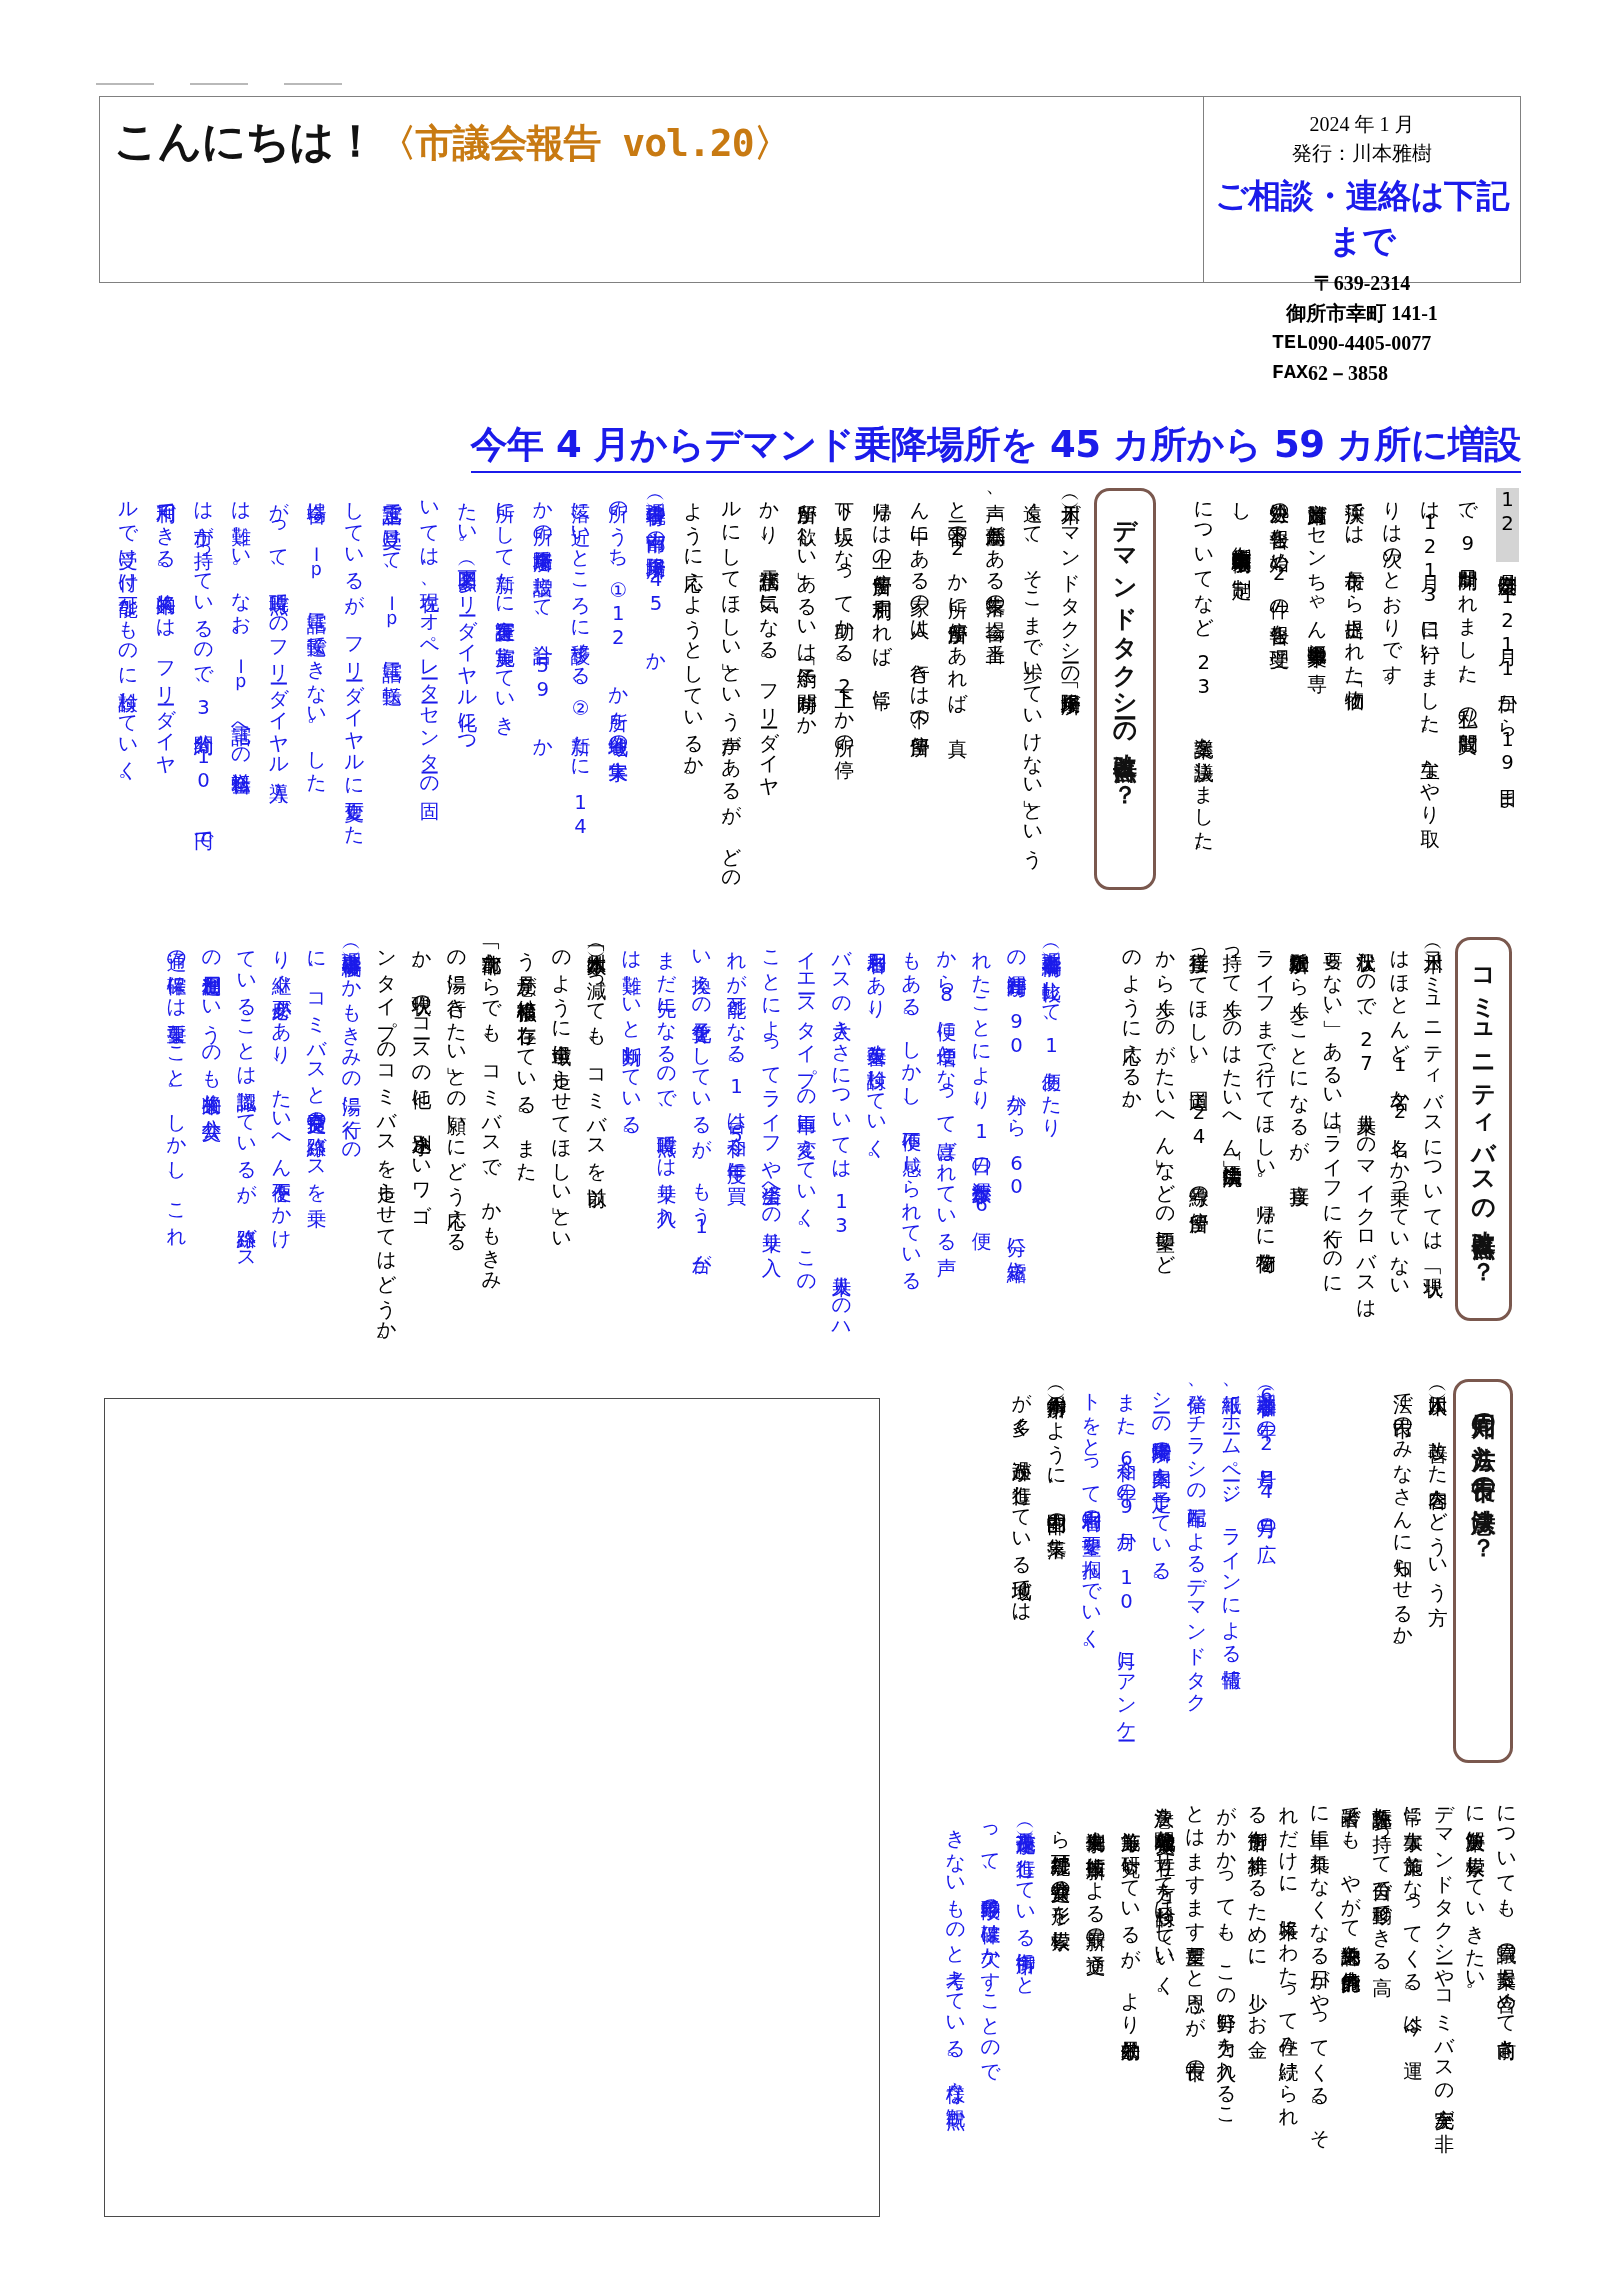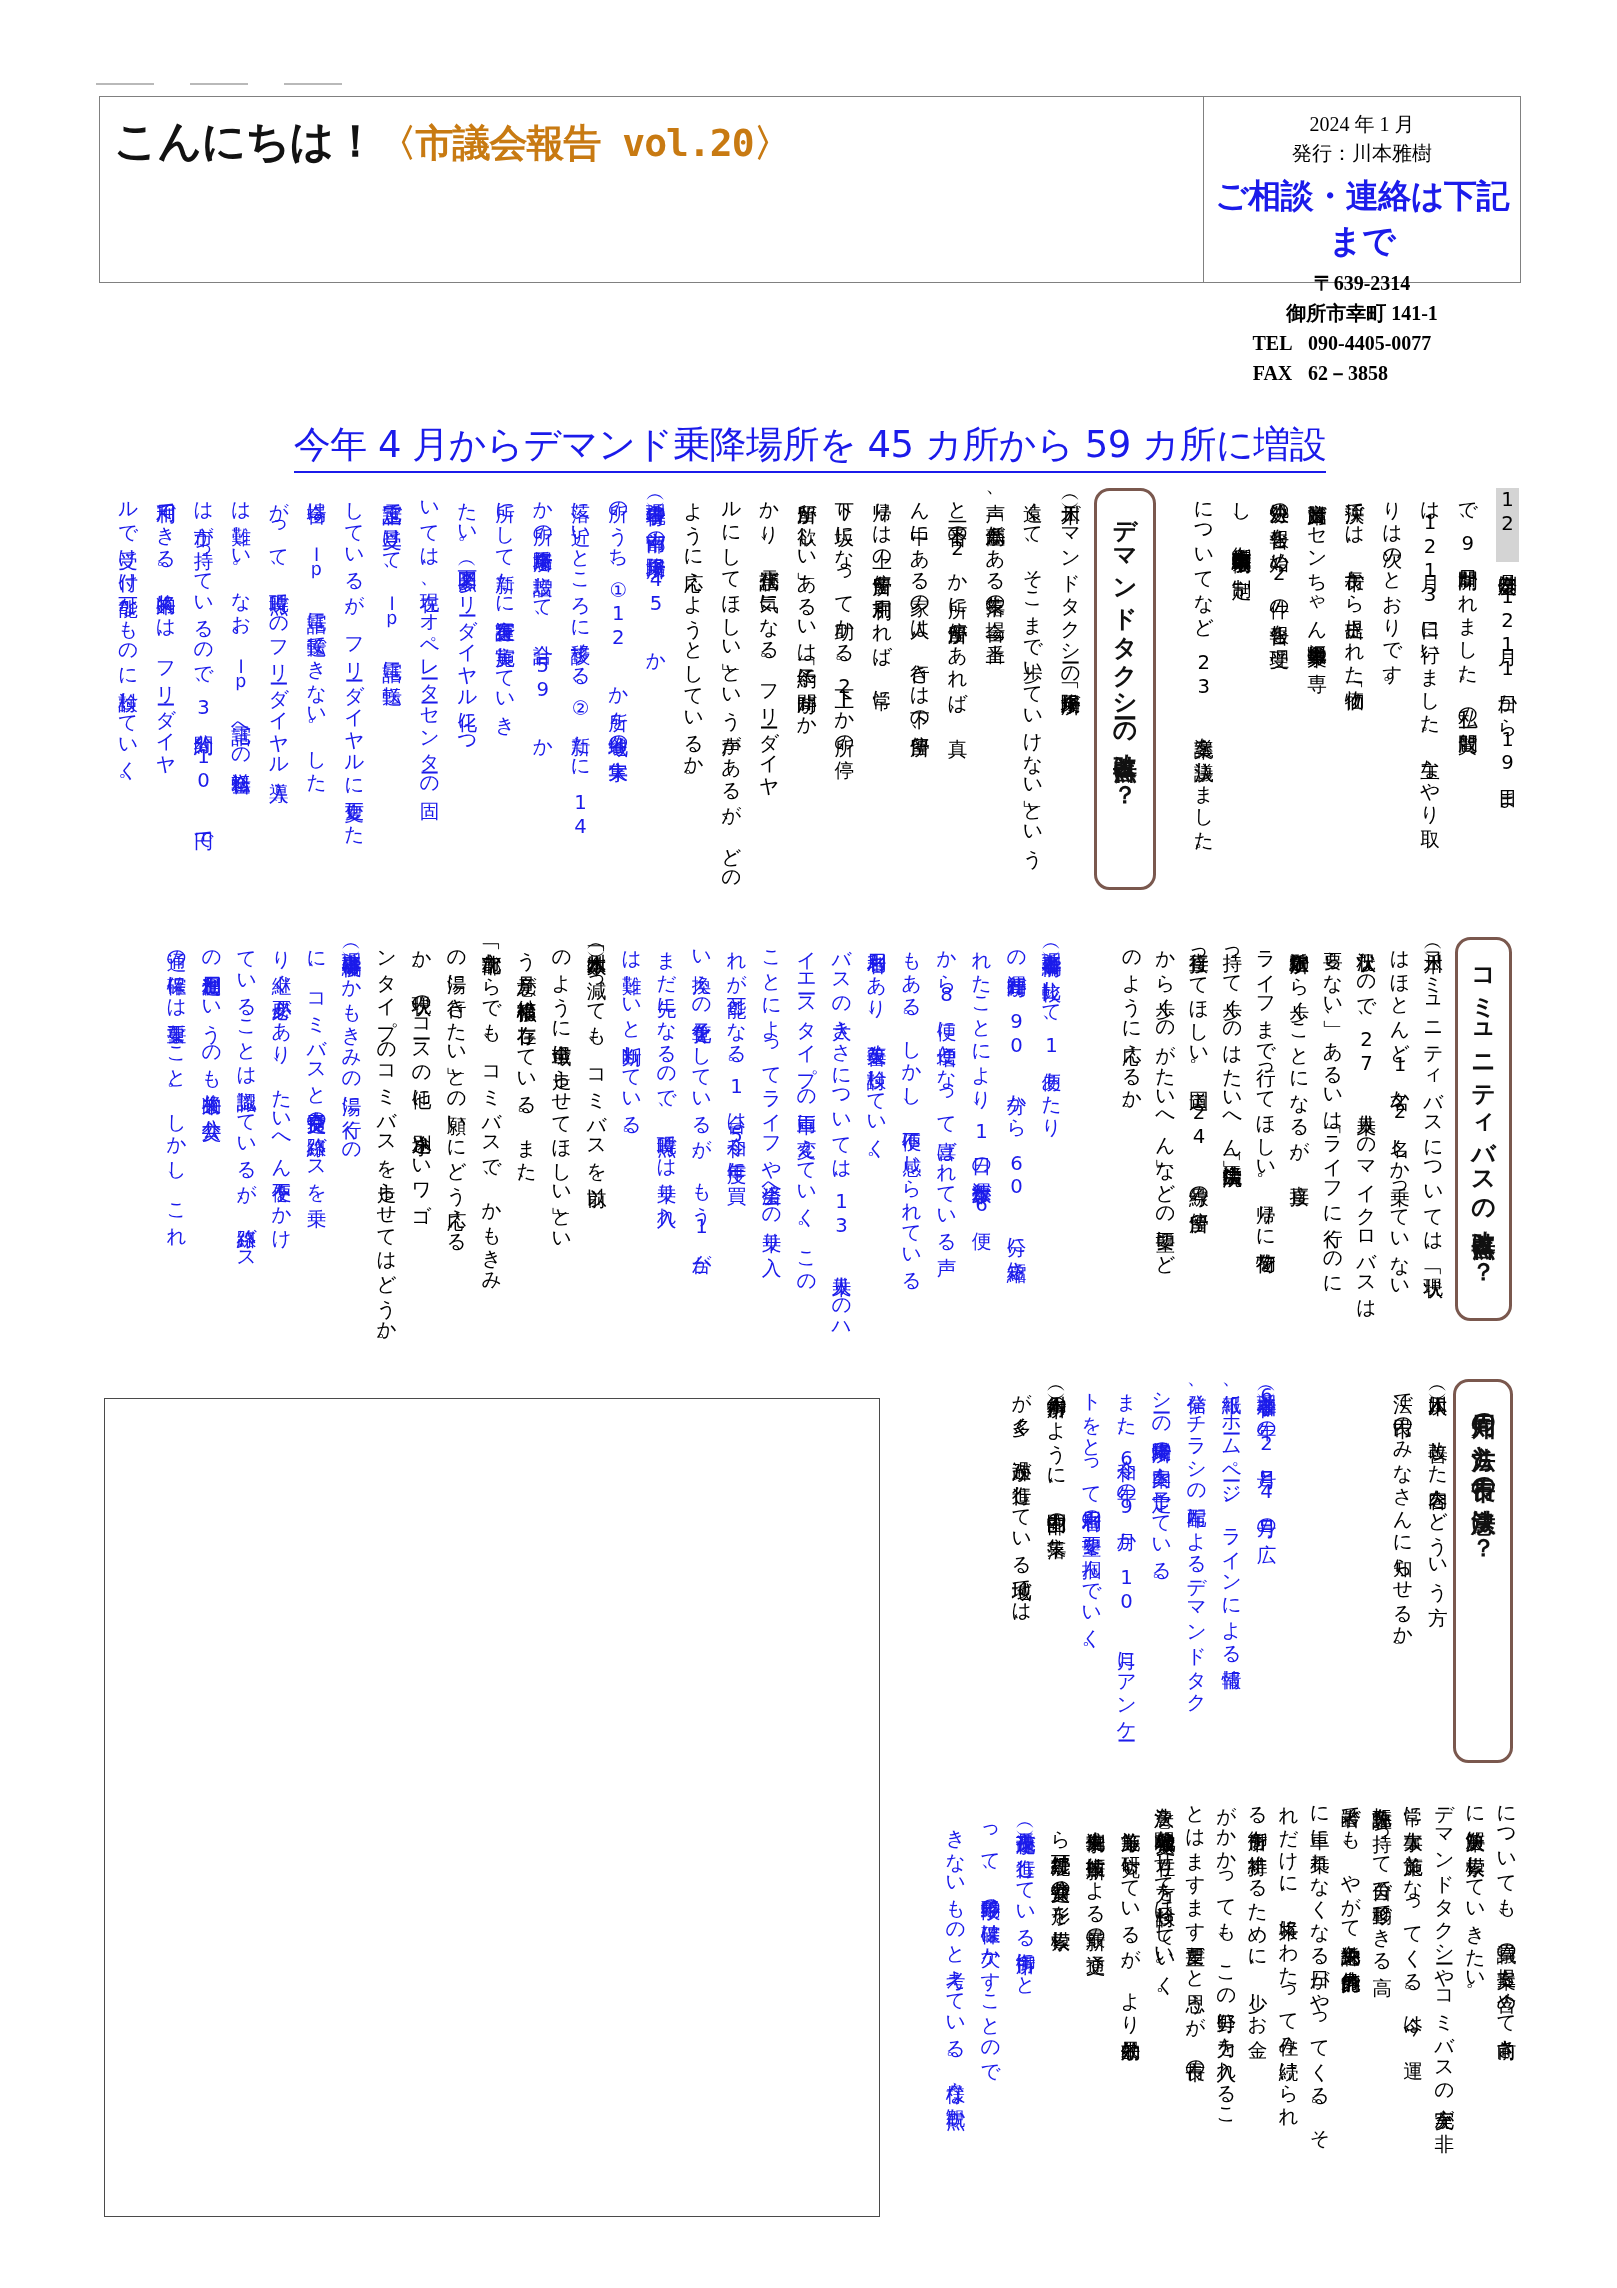--- a/index.html
+++ b/index.html
@@ -203,32 +203,32 @@
   }
   .contact-row {
     font-size: 20px;
     color: #000;
     line-height: 1.5;
     font-weight: 700;
     display: flex;
     justify-content: flex-start;
     padding-left: 33px;
   }
-  .contact-row .lbl { width: 71px; text-align: center; }
+  .contact-row .lbl { width: 71px; text-align: right; font-family: Liberation Mono, monospace; }
   .contact-row .val { text-align: left; }
 
   
   .headline {
     position: absolute;
     left: 99px;
     top: 420px;
     width: 1422px;
-    text-align: center;
-    font-family: "DejaVu Sans", "Liberation Sans", sans-serif;
-    font-weight: 400;
+    text-align: right;
+    font-family: "DejaVu Sans", "Liberation Sans", sans-serif;
+    font-weight: 700;
     font-size: 37px;
     color: #1b1bea;
     letter-spacing: -0.5px;
     white-space: nowrap;
   }
   .headline span {
     border-bottom: 2.9px solid #1b1bea;
     padding-bottom: 4.8px;
   }
 

